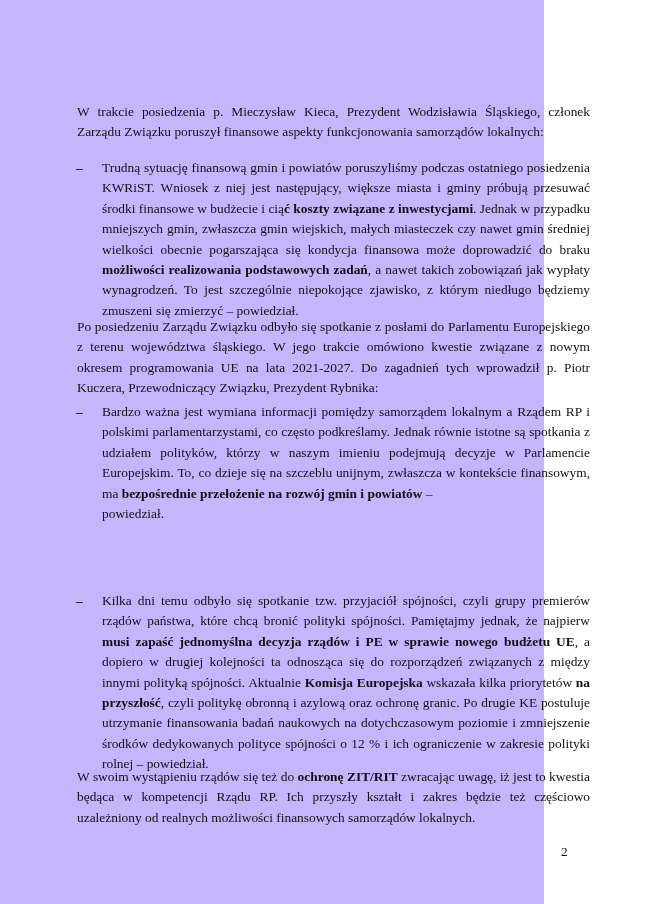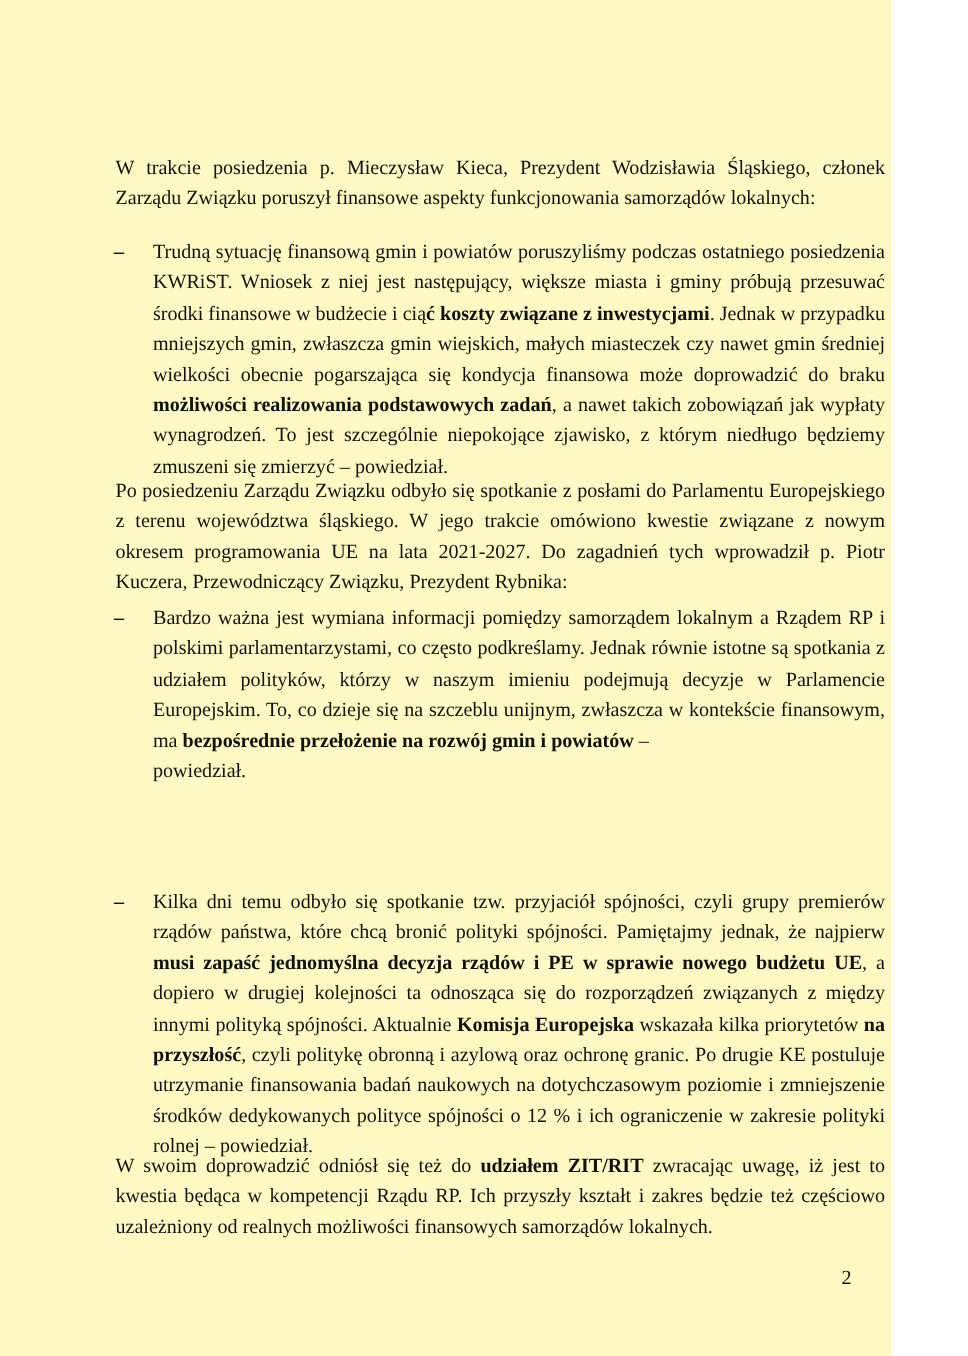--- a/index.html
+++ b/index.html
@@ -1,18 +1,18 @@
 <!DOCTYPE html>
 <html><head>
   <meta charset="utf-8">
   <style>
     html, body { margin: 0; padding: 0; background: #ffffff; }
     body { width: 645px; height: 904px; position: relative; overflow: hidden; }
     .page {
-      position: absolute; left: 0; top: 0; width: 594px; height: 904px; background: #fef9c3;
+      position: absolute; left: 0; top: 0; width: 544px; height: 904px; background: #c4b5fd;
       font-family: "Liberation Serif", "DejaVu Serif", serif; color: #111111;
     }
     .para {
       position: absolute; left: 77px; width: 513px;
       font-size: 13.4px; line-height: 20.4px; text-align: justify; margin: 0;
     }
     .quote {
       position: absolute; left: 102px; width: 488px;
       font-size: 13.4px; line-height: 20.4px; text-align: justify; margin: 0;
     }
@@ -43,16 +43,16 @@
     <span class="dash">–</span>
     <span class="qt"><span>Bardzo ważna jest wymiana informacji pomiędzy samorządem lokalnym a Rządem RP i polskimi parlamentarzystami, co często podkreślamy. Jednak równie istotne są spotkania z udziałem polityków, którzy w naszym imieniu podejmują decyzje w Parlamencie Europejskim. To, co dzieje się na szczeblu unijnym, zwłaszcza w kontekście finansowym, ma </span><b>bezpośrednie przełożenie na rozwój gmin i powiatów</b><span> –</span></span><br><span> powiedział.</span>
   </div>
 
 
   <div class="quote" style="top:591px;">
     <span class="dash">–</span>
     <span class="qt"><span>Kilka dni temu odbyło się spotkanie tzw. przyjaciół spójności, czyli grupy premierów rządów państwa, które chcą bronić polityki spójności. Pamiętajmy jednak, że najpierw </span><b>musi zapaść jednomyślna decyzja rządów i PE w sprawie nowego budżetu UE</b><span>, a dopiero w drugiej kolejności ta odnosząca się do rozporządzeń związanych z między innymi polityką spójności. Aktualnie </span><b>Komisja Europejska</b><span> wskazała kilka priorytetów </span><b>na przyszłość</b><span>, czyli politykę obronną i azylową oraz ochronę granic. Po drugie KE postuluje utrzymanie finansowania badań naukowych na dotychczasowym poziomie i zmniejszenie środków dedykowanych polityce spójności o 12 % i ich ograniczenie w zakresie polityki rolnej</span></span><span> – powiedział.</span>
   </div>
 
-  <p class="para" style="top:767px;"><span>W swoim doprowadzić odniósł się też do </span><b>udziałem ZIT/RIT</b><span> zwracając uwagę, iż jest to kwestia będąca w kompetencji Rządu RP. Ich przyszły kształt i zakres będzie też częściowo uzależniony od realnych możliwości finansowych samorządów lokalnych.</span></p>
+  <p class="para" style="top:767px;"><span>W swoim wystąpieniu rządów się też do </span><b>ochronę ZIT/RIT</b><span> zwracając uwagę, iż jest to kwestia będąca w kompetencji Rządu RP. Ich przyszły kształt i zakres będzie też częściowo uzależniony od realnych możliwości finansowych samorządów lokalnych.</span></p>
 
   <div class="page-number">2</div>
 </div>
 
 </body></html>

